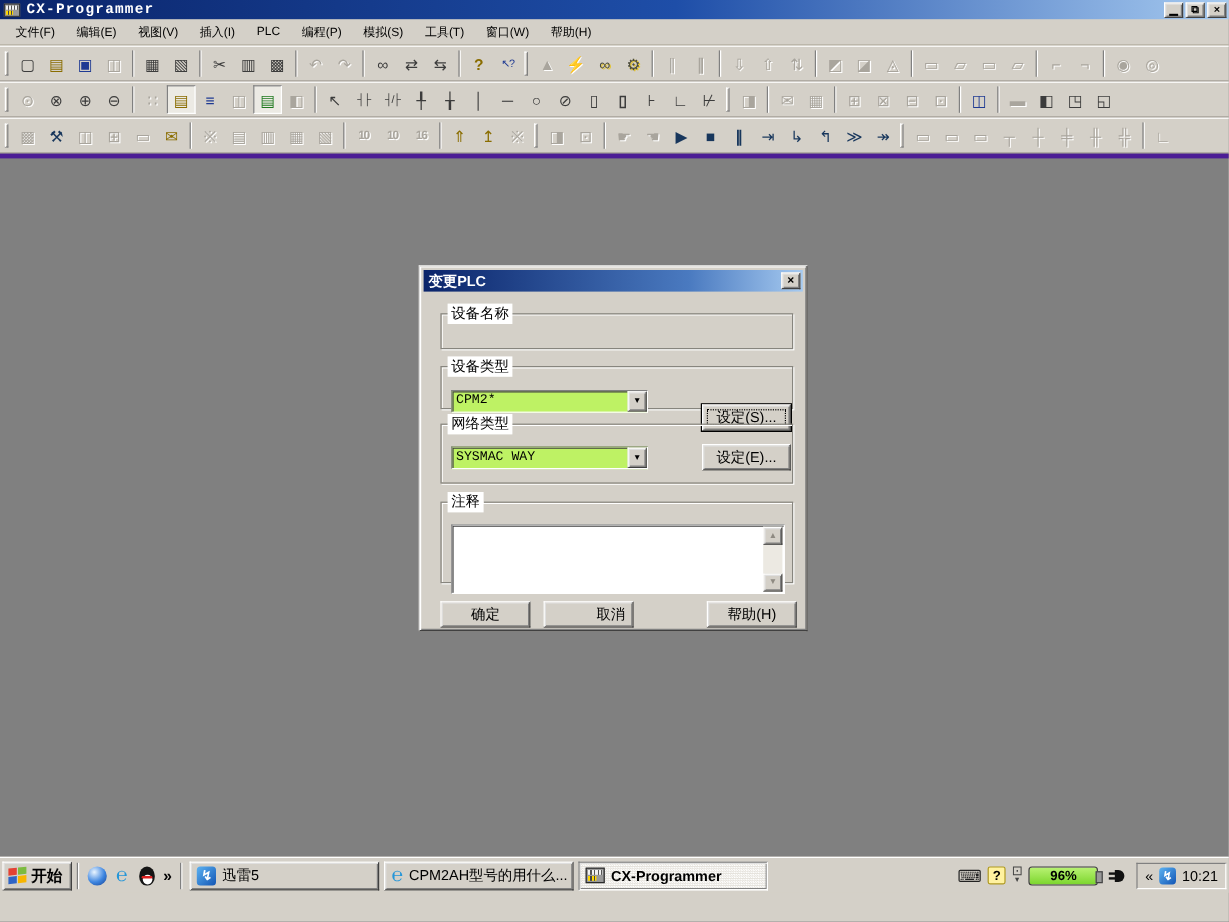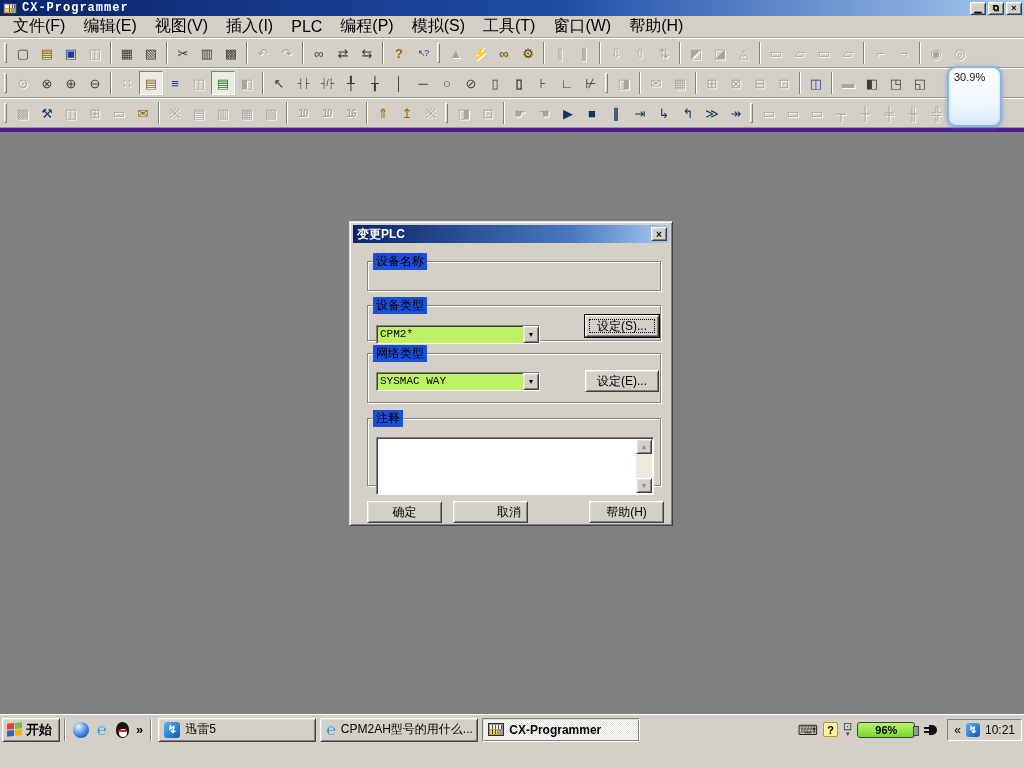--- a/index.html
+++ b/index.html
@@ -26,21 +26,21 @@
               border:1px solid #2c2c2c; position:relative; flex:none; }
   .plc-icon::before { content:""; position:absolute; left:1px; right:1px; top:1px; height:4px;
               background:repeating-linear-gradient(90deg,#f2f2f2 0 2px,#555 2px 3px); }
   .plc-icon::after { content:""; position:absolute; left:1px; right:6px; bottom:1px; height:4px;
               background:repeating-linear-gradient(90deg,#ffd800 0 2px,#444 2px 3px); }
   .plc-icon.small { transform:scale(.85); }
 
   
   .menubar { height:22px; display:flex; align-items:center; padding:0 4px;
              border-bottom:1px solid #aca899; }
-  .menu-item { padding:3px 9px; font-size:16px; }
+  .menu-item { padding:3px 9px; font-size:10px; }
 
   
   .toolbar { height:30px; display:flex; align-items:center; padding:0 2px;
              border-top:1px solid #ffffff; border-bottom:1px solid #9a968e; }
   .tbtn { width:24px; height:24px; flex:none; display:flex; align-items:center; justify-content:center;
           font-size:13px; color:#3c3c3c; }
   .tbtn.sm { font-size:9px; letter-spacing:-1px; }
   .dis  { color:#a9a59d !important; text-shadow:1px 1px 0 #fff; }
   .gold { color:#8a6d00; }
   .blue { color:#1f3a93; }
@@ -70,41 +70,41 @@
             background:#d4d0c8; border:1px solid; border-color:#dfdfdf #404040 #404040 #dfdfdf;
             box-shadow:inset 1px 1px 0 #fff, inset -1px -1px 0 #808080; padding:3px; }
   .dlg-title { height:18px; display:flex; align-items:center; justify-content:space-between;
                background:linear-gradient(90deg,#0a246a,#4a7ac0 70%,#a6caf0); color:#fff;
                font-weight:bold; font-size:12px; padding:0 2px 0 4px; }
   .dlg-close { width:16px; height:14px; padding:0; font-size:10px; line-height:11px; font-weight:bold;
                color:#000; text-align:center; }
   .dlg-body { position:relative; height:281px; font-size:12px; }
   .grp { position:absolute; margin:0; padding:0; border:1px solid #87857e;
          box-shadow:1px 1px 0 #fff, inset 1px 1px 0 #fff; }
-  .grp legend { font-size:12px; padding:0 3px; margin-left:5px; background:#1d4ed8; }
+  .grp legend { font-size:12px; padding:0 3px; margin-left:5px; background:#ffffff; }
   .g1 { left:14px; top:10px;  width:294px; height:38px; }
   .g2 { left:14px; top:54px;  width:294px; height:44px; }
   .g3 { left:14px; top:102px; width:294px; height:58px; }
   .g4 { left:14px; top:167px; width:294px; height:76px; }
   .txt { position:absolute; left:8px; top:7px; width:198px; height:18px;
          border:1px solid; border-color:#808080 #fff #fff #808080;
          box-shadow:inset 1px 1px 0 #404040; background:#fff; font-size:12px; padding:1px 3px;
          font-family:"Liberation Sans", sans-serif; }
   .combo { position:absolute; left:8px; width:164px; height:19px; display:flex;
            border:1px solid; border-color:#808080 #fff #fff #808080;
            box-shadow:inset 1px 1px 0 #404040; background:#bef264; }
   .g2 .combo { top:11px; } .g3 .combo { top:10px; }
   .combo-text { flex:1; padding:2px 3px; font-size:12px; white-space:nowrap; overflow:hidden;
                 font-family:"Liberation Mono", monospace; font-size:11px;}
   .combo-btn { width:16px; display:flex; align-items:center; justify-content:center;
                font-size:7px; color:#000; }
   .btn { height:22px; background:#d4d0c8; font-size:12px; padding:0;
          font-family:"Liberation Sans", sans-serif; }
   .set-btn { position:absolute; left:217px; width:74px; }
-  .g2 .set-btn { top:1px; } .g3 .set-btn { top:8px; }
+  .g2 .set-btn { top:23px; } .g3 .set-btn { top:8px; }
   .focused { box-shadow:inset 1px 1px 0 #dfdfdf, inset -1px -1px 0 #808080, 0 0 0 1px #000;
              outline:1px dotted #000; outline-offset:-5px; }
   .ta { position:absolute; left:8px; top:10px; width:278px; height:58px;
         border:1px solid; border-color:#808080 #fff #fff #808080;
         box-shadow:inset 1px 1px 0 #404040; background:#fff; }
   .ta-text { position:absolute; inset:2px 19px 2px 3px; font-size:12px; }
   .scroll { position:absolute; top:1px; right:1px; bottom:1px; width:16px; background:#ece9e2;
             display:flex; flex-direction:column; justify-content:space-between; }
   .sbtn { height:15px; font-size:7px; line-height:13px; text-align:center; color:#8e8a82; padding:0; }
   .ok-btn { position:absolute; left:14px;  top:258px; width:75px; }
@@ -341,23 +341,20 @@
       <span class="tbtn dis">▭</span>
       <span class="tbtn dis">┬</span>
       <span class="tbtn dis">┼</span>
       <span class="tbtn dis">╪</span>
       <span class="tbtn dis">╫</span>
       <span class="tbtn dis">╬</span>
       <span class="tbtn sep"></span>
       <span class="tbtn dis">∟</span>
     </div>
 
-  <div class="float-badge">
-    <span>30.9%</span>
-  </div>
 
   <div class="workspace">
     <div class="dialog">
       <div class="dlg-title">
         <span>变更PLC</span>
         <button class="dlg-close raised">×</button>
       </div>
       <div class="dlg-body">
 
         <fieldset class="grp g1">

